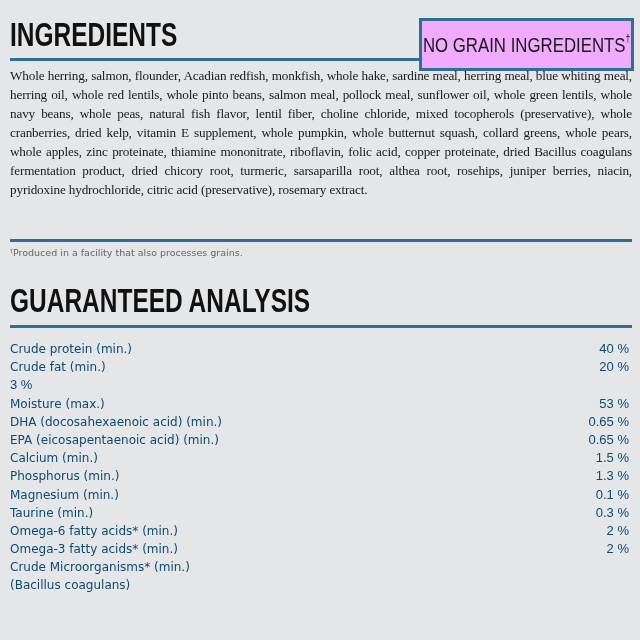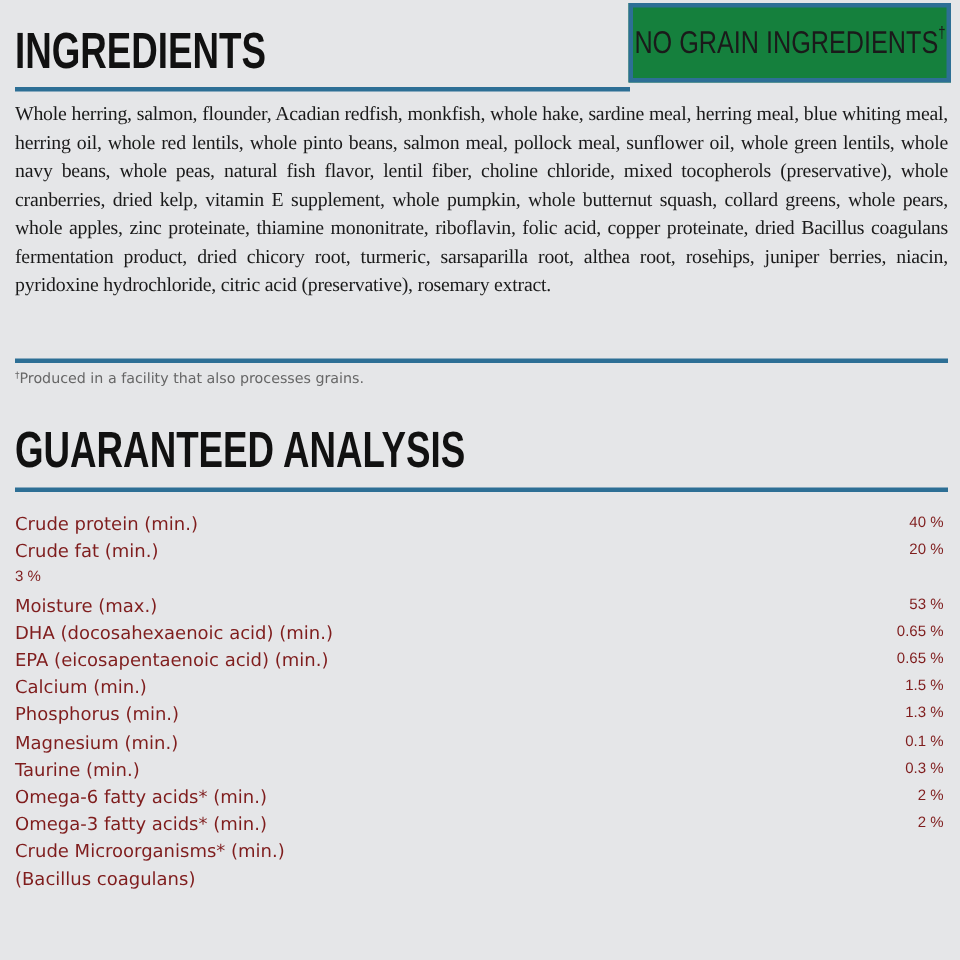--- a/index.html
+++ b/index.html
@@ -43,25 +43,25 @@
       height: 3px;
       background: #2d6f95;
     }
     #ing-rule { top: 58px; width: 410px; }
     #ing-bottom-rule { top: 239px; width: 622px; }
     #ga-rule { top: 325px; width: 622px; }
 
     .badge {
       position: absolute;
       left: 419px;
-      top: 2px;
+      top: 18px;
       width: 209px;
       height: 47px;
       border: 3px solid #2d6f95;
-      background: #15803d;
+      background: #f0abfc;
       display: flex;
       align-items: center;
       justify-content: center;
     }
     .badge-text {
       font-family: "Liberation Sans", sans-serif;
       font-size: 21px;
       color: #1a1a1a;
       transform: scaleX(0.8);
       white-space: nowrap;
@@ -101,26 +101,25 @@
       top: 340px;
       width: 619px;
     }
     .row {
       display: flex;
       justify-content: space-between;
       height: 18.2px;
       line-height: 18px;
       font-size: 12px;
       font-family: "DejaVu Sans", sans-serif;
-      color: #7f1d1d;
-      align-items: center;
+      color: #0c4a6e;
     }
     .row .value {
       font-family: "Liberation Sans", sans-serif;
-      font-size: 10px;
+      font-size: 13px;
       text-align: right;
       white-space: nowrap;
     }
     .row .label { white-space: nowrap; }
   </style>
 </head>
 <body>
 
 <div id="ing-heading" class="heading">INGREDIENTS</div>
 <div id="ing-rule" class="rule"></div>

